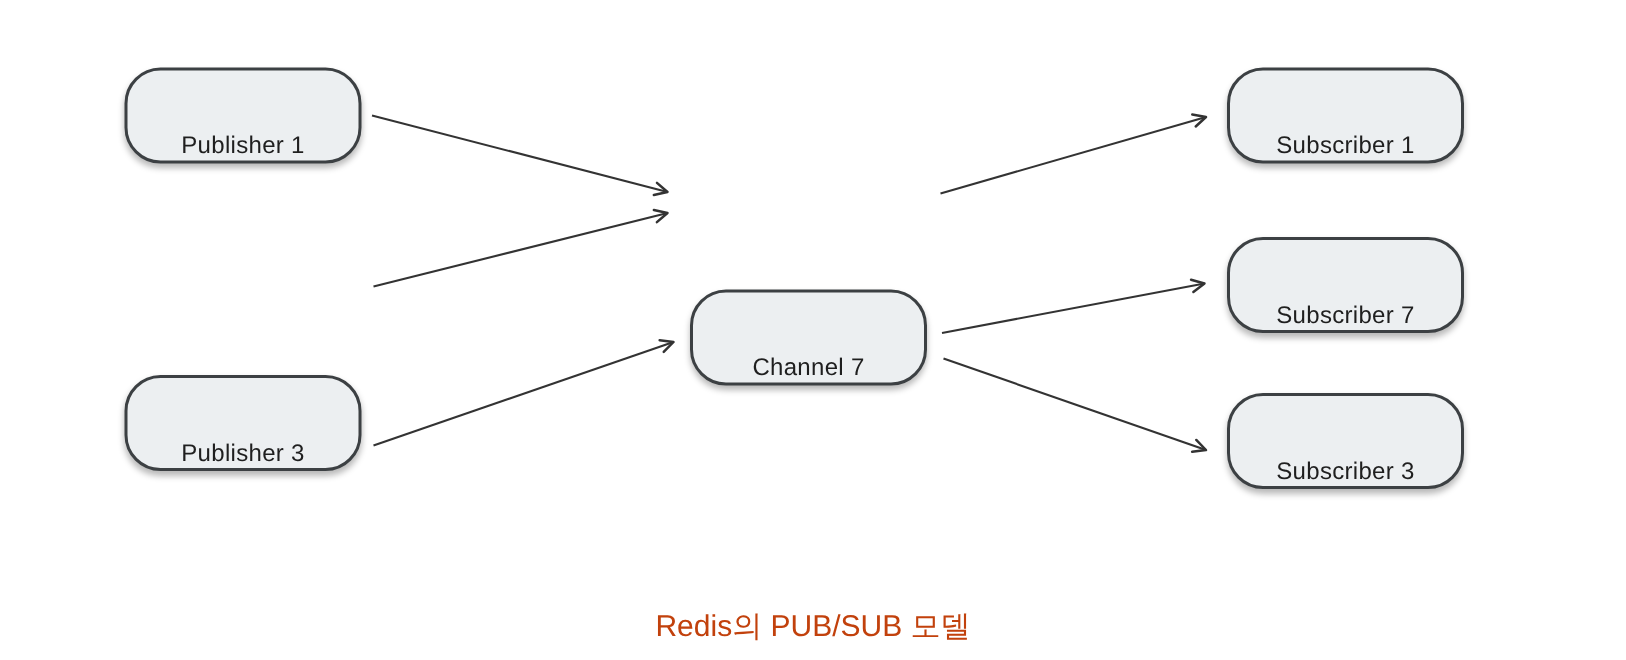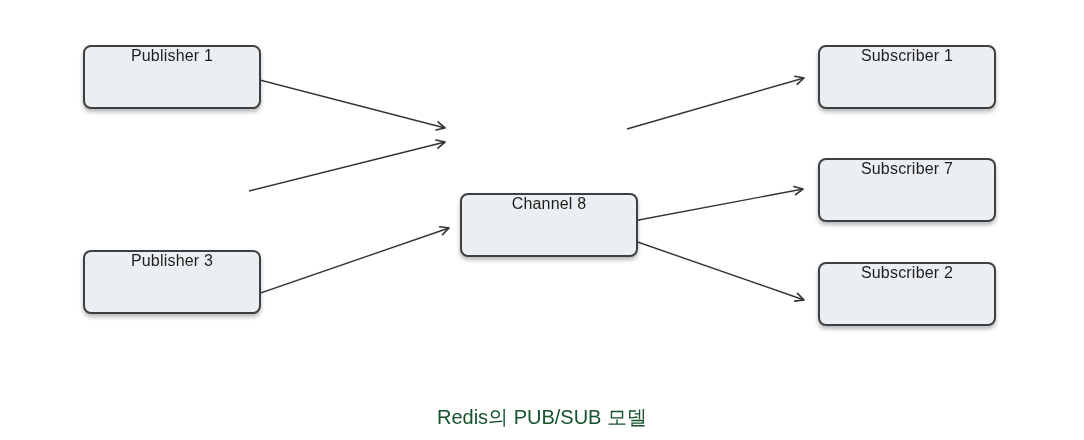--- a/index.html
+++ b/index.html
@@ -18,28 +18,28 @@
   .edges-layer {
     position: absolute;
     left: 0;
     top: 0;
     width: 1084px;
     height: 440px;
     pointer-events: none;
   }
   .node {
     position: absolute;
-    width: 178px;
+    width: 158px;
     height: 64px;
     background: #eceff1;
     border: 2px solid #3c4043;
-    border-radius: 8px;
+    border-radius: 24px;
     box-sizing: border-box;
     display: flex;
-    align-items: flex-start;
+    align-items: flex-end;
     justify-content: center;
     box-shadow: 0 3px 4px rgba(0,0,0,0.28);
     font-size: 16px;
     color: #1f1f1f;
     letter-spacing: 0.2px;
   }
   .node-publisher1  { left: 83px;  top: 45px;  }
   .node-publisher2  { left: 83px;  top: 158px; }
   .node-publisher3  { left: 83px;  top: 250px; }
   .node-channel1    { left: 460px; top: 97px;  }
@@ -47,21 +47,21 @@
   .node-subscriber1 { left: 818px; top: 45px;  }
   .node-subscriber2 { left: 818px; top: 158px; }
   .node-subscriber3 { left: 818px; top: 262px; }
   .caption {
     position: absolute;
     left: 0;
     top: 404px;
     width: 100%;
     text-align: center;
     font-size: 20px;
-    color: #14532d;
+    color: #c2410c;
   }
 </style>
 </head>
 <body>
 
 <div class="canvas">
 
   <svg class="edges-layer" width="1084" height="440" viewBox="0 0 1084 440" xmlns="http://www.w3.org/2000/svg">
     <defs>
       <marker id="arrowhead" viewBox="0 0 10 10" refX="8.5" refY="5" markerWidth="8.5" markerHeight="8.5" orient="auto-start-reverse">
@@ -77,28 +77,28 @@
   </svg>
 
   <div class="node node-publisher1">
     <span>Publisher 1</span>
   </div>
   <div class="node node-publisher3">
     <span>Publisher 3</span>
   </div>
 
   <div class="node node-channel2">
-    <span>Channel 8</span>
+    <span>Channel 7</span>
   </div>
 
   <div class="node node-subscriber1">
     <span>Subscriber 1</span>
   </div>
   <div class="node node-subscriber2">
     <span>Subscriber 7</span>
   </div>
   <div class="node node-subscriber3">
-    <span>Subscriber 2</span>
+    <span>Subscriber 3</span>
   </div>
 
   <div class="caption">Redis의 PUB/SUB 모델</div>
 
 </div>
 
 </body></html>

